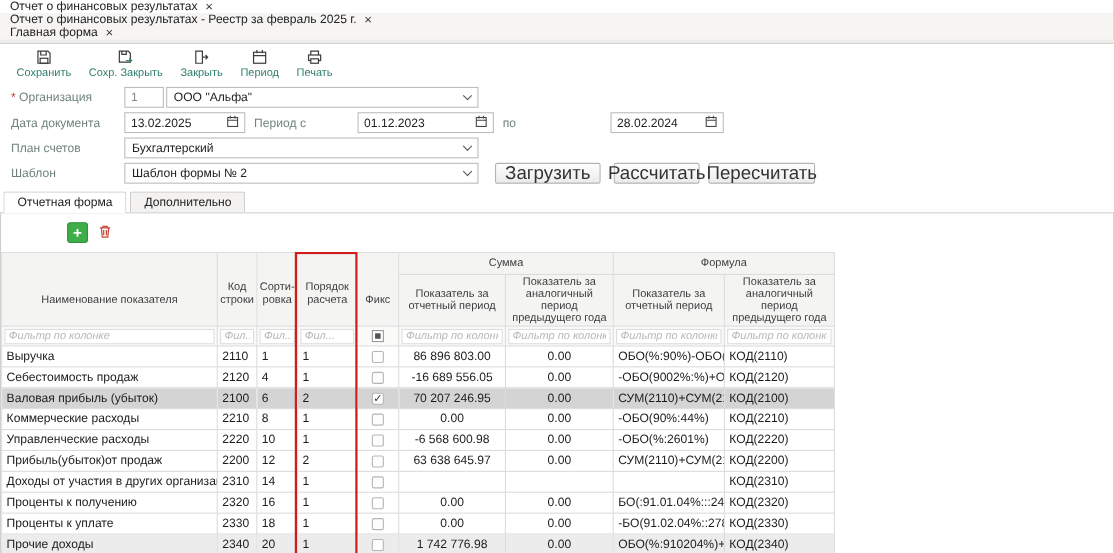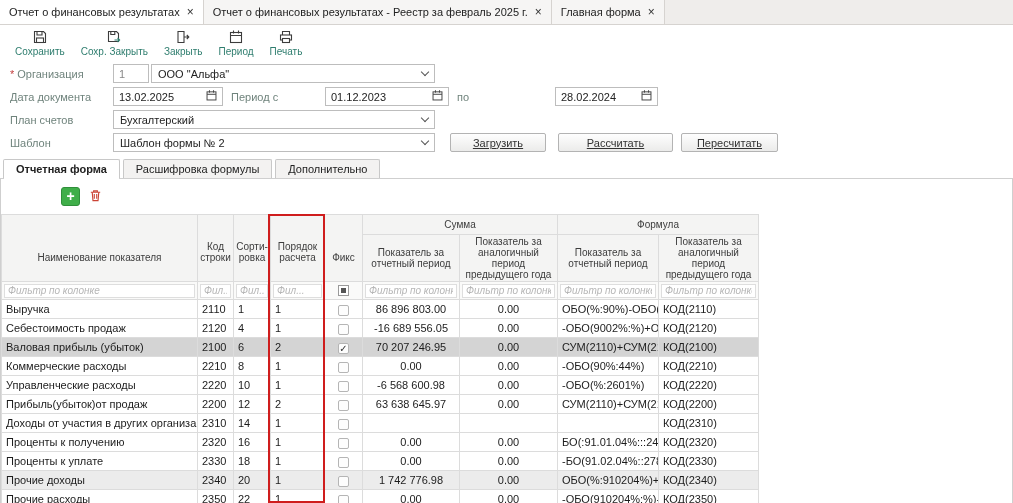--- a/index.html
+++ b/index.html
@@ -1,20 +1,20 @@
 <!DOCTYPE html>
 <html style="--accent-teal: #2e7d6e; --highlight-red: #cf1d1d; --add-green: #3fae49;"><head>
 <meta charset="utf-8">
 <style>
   * { margin:0; padding:0; box-sizing:border-box; }
   html,body { width:1013px; height:503px; overflow:hidden; background:#fff;
     font-family:"Liberation Sans", sans-serif; font-size:11px; color:#222; }
 
   
-  .tabbar { display:flex; height:25px; background:#efedeb; border-bottom:1px solid #d6d3d0; }
+  .tabbar { display:flex; height:40px; background:#efedeb; border-bottom:1px solid #d6d3d0;flex-direction:column; }
   .wtab { display:flex; align-items:center; gap:7px; padding:0 9px; font-size:11px;
     background:#f6f5f4; border-right:1px solid #d6d3d0; cursor:pointer; white-space:nowrap; }
   .wtab.active { background:#fff; }
   .wtab .x { font-size:12px; color:#333; line-height:1; }
 
   
   .toolbar { display:flex; align-items:flex-start; gap:2px; padding:3px 8px 1px; height:33px; }
   .tbtn { display:flex; flex-direction:column; align-items:center; gap:1px; padding:1px 7px; cursor:pointer; }
   .tbtn svg { display:block; }
   .tbtn .lbl { color:var(--accent-teal,#2e7d6e); font-size:10px; white-space:nowrap; }
@@ -31,31 +31,31 @@
   .combo { justify-content:space-between; padding:0 6px; }
   .combo .val { overflow:hidden; white-space:nowrap; }
   .chev { width:6px; height:6px; border-right:1.4px solid #555; border-bottom:1.4px solid #555;
     transform:rotate(45deg); margin-top:-3px; flex:none; }
   .datebox { padding-right:4px; }
   .datebox .txt { padding-right:2px; }
   .plabel1 { margin-left:8px; width:94px; color:#6f837c; }
   .plabel2 { margin-left:8px; width:98px; color:#6f837c; }
   .w120 { width:110px; } .w112 { width:124px; } .w103 { width:103px; }
   .w284 { width:284px; } .w322 { width:322px; }
-  .btn { height:19px; border:1px solid #b3b3b3; border-radius:2px; color:#333; font-size:11px;
-    background:linear-gradient(#fefefe,#ebebea); display:flex; align-items:center; justify-content:center; cursor:pointer;text-decoration:underline; }
+  .btn { height:19px; border:1px solid #b3b3b3; border-radius:2px; color:#333; font-size:17px;
+    background:linear-gradient(#fefefe,#ebebea); display:flex; align-items:center; justify-content:center; cursor:pointer; }
   .btn.w96 { width:96px; margin-left:15px; }
-  .btn.w97a { width:115px; margin-left:12px; }
+  .btn.w97a { width:78px; margin-left:12px; }
   .btn.w97b { width:97px; margin-left:8px;text-align:center; }
 
   
   .ftabs { display:flex; align-items:flex-end; height:22px; padding-left:3px; }
   .ftab { padding:3px 12px; border:1px solid #c8c8c8; border-bottom:none; background:#f3f2f1;
     margin-right:3px; border-radius:2px 2px 0 0; cursor:pointer; position:relative; }
-  .ftab.active { background:#fff; font-weight:bold; z-index:2; }
+  .ftab.active { background:#fff; font-weight:normal; z-index:2; }
   .ftab.active::after { content:""; position:absolute; left:0; right:0; bottom:-1px; height:2px; background:#fff; }
 
   
   .panel { position:relative; height:330px; border:1px solid #cfcfcf; border-bottom:none; background:#fff; overflow:hidden; }
   .panel-toolbar { display:flex; gap:6px; align-items:center; padding:8px 0 8px 60px; height:35px; }
   .addbtn { width:19px; height:19px; background:var(--add-green,#3fae49); border:1px solid #2f8f3a;
     border-radius:3px; color:#fff; font-size:14px; font-weight:bold; line-height:17px; text-align:center; cursor:pointer; }
   .delbtn { width:19px; height:19px; display:flex; align-items:center; justify-content:center; cursor:pointer; }
 
   .table-wrap { position:relative; height:293px; overflow:hidden; }
@@ -213,21 +213,20 @@
       <span class="chev"></span>
     </span>
     <span class="btn w96">Загрузить</span>
     <span class="btn w97a">Рассчитать</span>
     <span class="btn w97b">Пересчитать</span>
   </div>
 </div>
 
 <div class="ftabs">
   <div class="ftab active">Отчетная форма</div>
-  <div class="ftab">Расшифровка формулы</div>
   <div class="ftab">Дополнительно</div>
 </div>
 
 <div class="panel">
   <div class="panel-toolbar">
     <div class="addbtn">+</div>
     <div class="delbtn">
       <span>
         <svg width="15" height="15" viewBox="0 0 16 16" fill="none" stroke="#cb4335" stroke-width="1.2">
           <path d="M3 4.5h10M6 4.5V3h4v1.5"></path>

